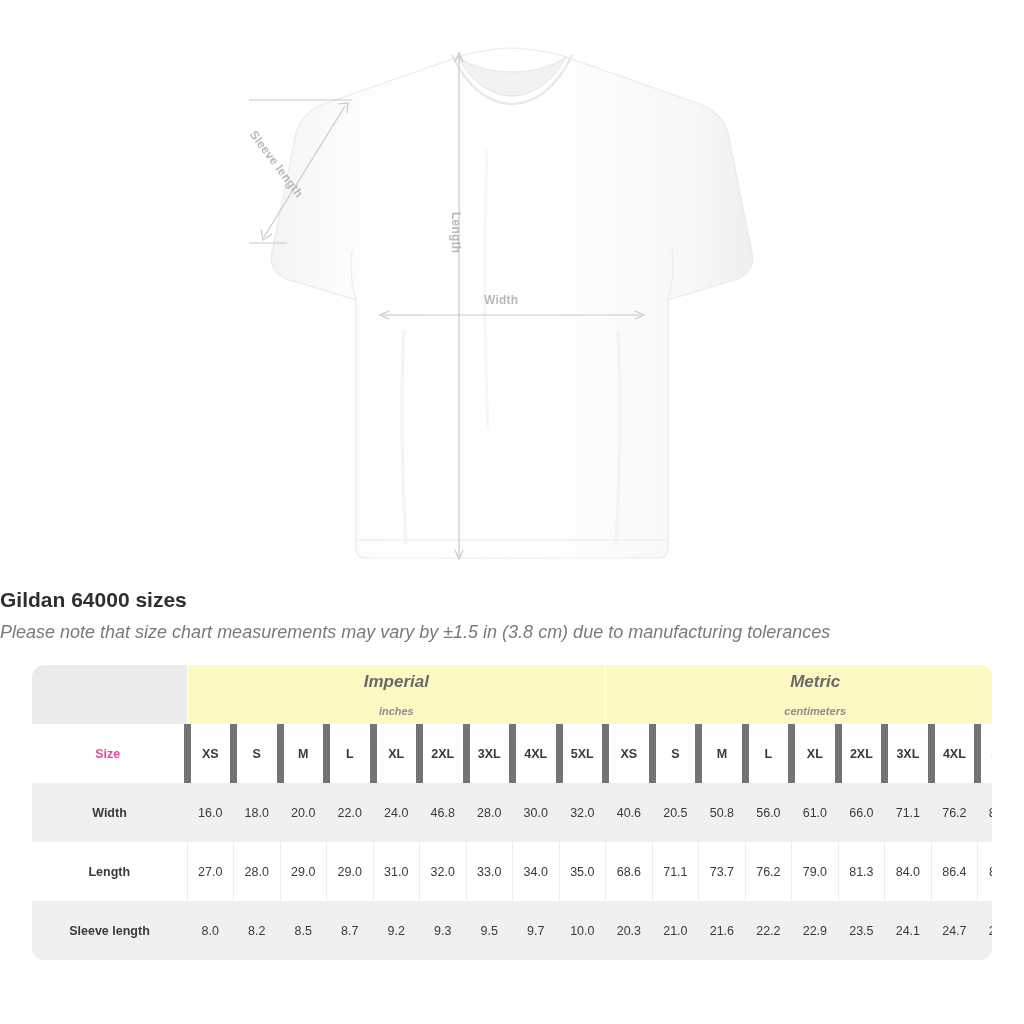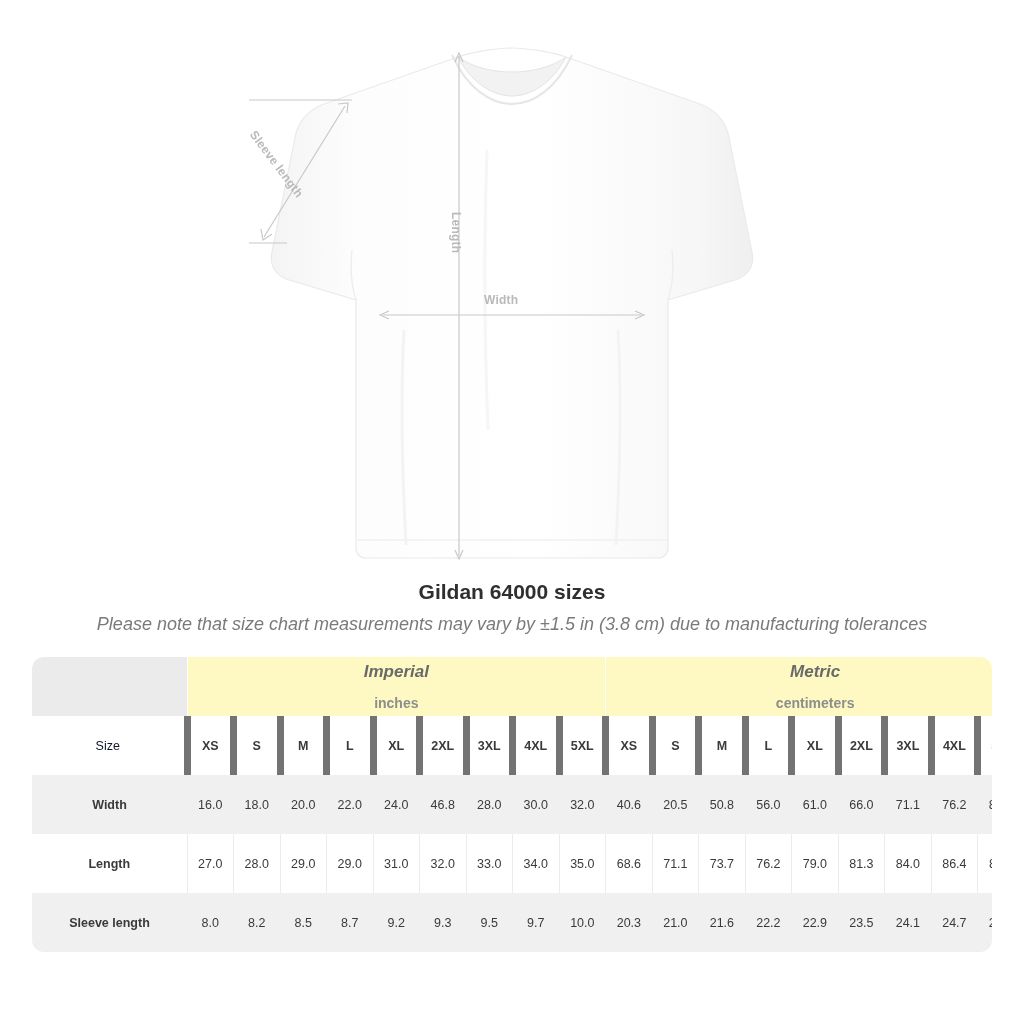--- a/index.html
+++ b/index.html
@@ -53,22 +53,22 @@
     transform: rotate(90deg);
     transform-origin: left top;
   }
   .label-width {
     left: 484px;
     top: 293px;
   }
 
   
   .heading {
-    text-align: center;
-    margin-top: 0;
+    text-align: left;
+    margin-top: 8px;
   }
   .title {
     font-size: 21px;
     font-weight: bold;
     color: #2f2f2f;
     margin: 0 0 10px 0;
   }
   .subtitle {
     font-size: 18px;
     font-style: italic;
@@ -108,37 +108,38 @@
   }
   .unit-main {
     font-size: 17px;
     font-style: italic;
     font-weight: bold;
     color: #6a6a6a;
     display: block;
     line-height: 1.2;
   }
   .unit-sub {
-    font-size: 14px;
+    font-size: 11px;
+    font-style: italic;
     color: #8d8d8d;
     display: block;
     margin-top: 12px;
   }
   .unitrow .blank { background: #ebebeb; }
 
   .headrow td, .headrow th {
     background: #ffffff;
     font-weight: bold;
     color: #4a4a4a;
     font-size: 12.5px;
     height: 58px;
   }
   .headrow .rowhead-cell {
-    color: #0f172a;
-    font-weight: normal;
+    color: #ec4899;
+    font-weight: bold;
     margin-top: 37px;
   }
 
   tr.band td {
     background: #f0f0f0;
   }
   tr.band.alt td {
     background: #ffffff;
   }
   td.rowhead-cell {

